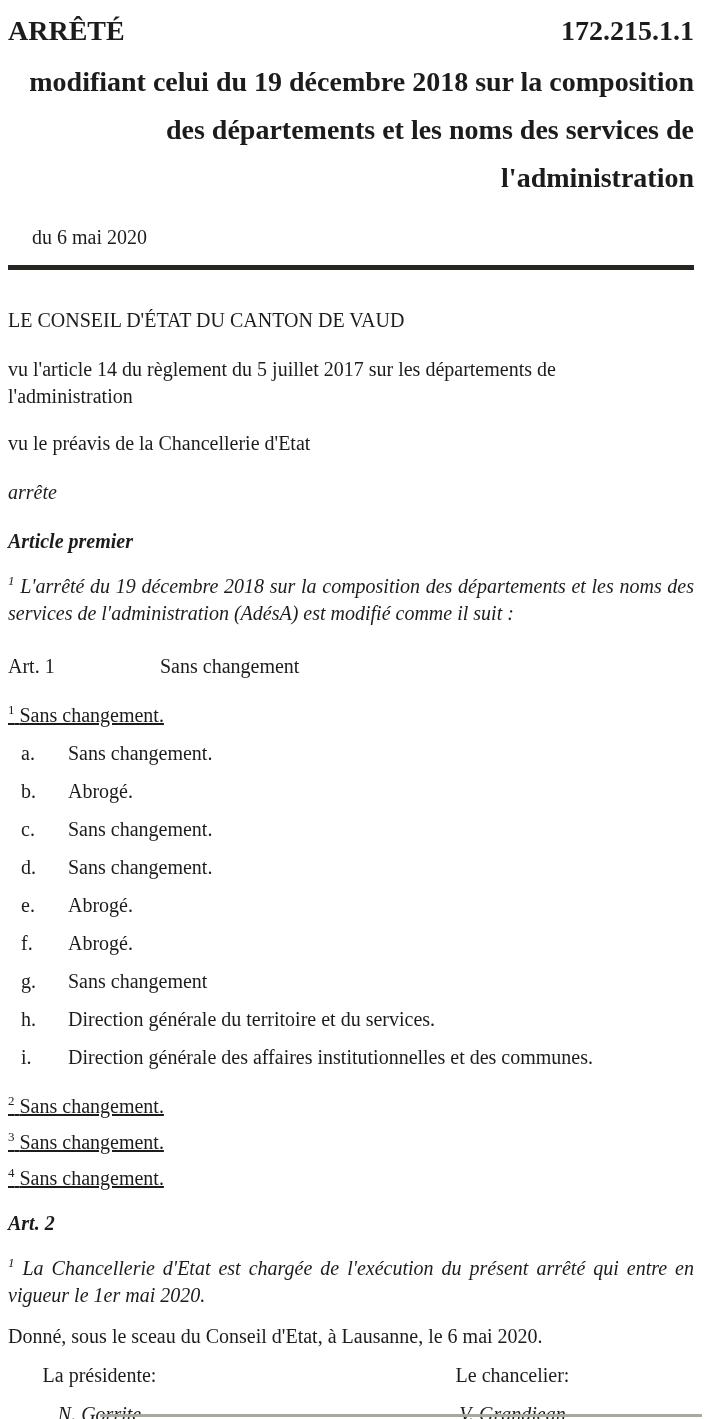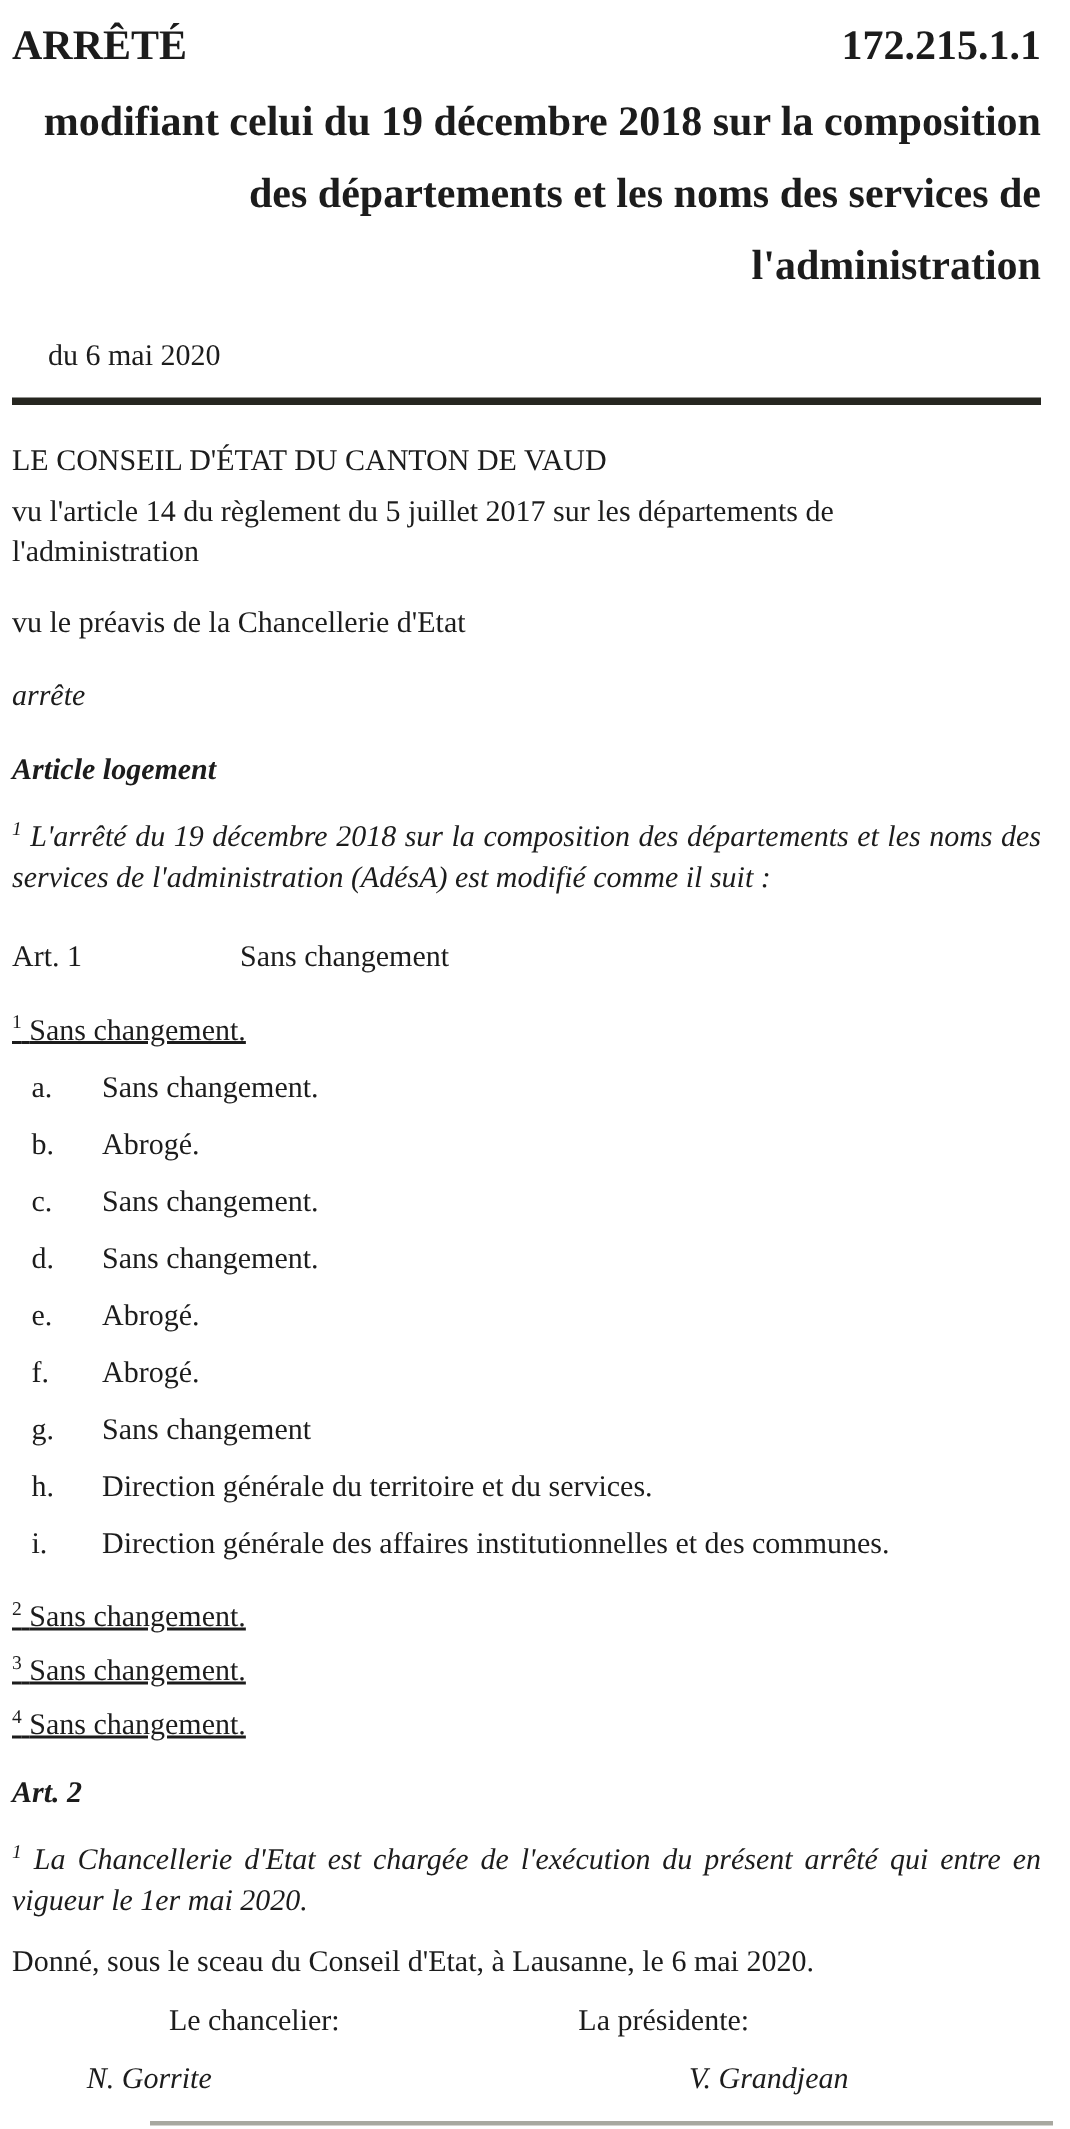--- a/index.html
+++ b/index.html
@@ -31,23 +31,23 @@
     line-height: 1.72;
     text-align: right;
   }
   .date-line { margin-top: 22px; margin-left: 24px; }
   .rule {
     margin-top: 14px;
     height: 5px;
     background: #262620;
     border: 0;
   }
-  .authority { margin-top: 24px; }
+  .authority { margin-top: 37px; }
   .recital { margin-top: 20px; }
-  .recital.first { margin-top: 7px; max-width: 610px; }
+  .recital.first { margin-top: 22px; max-width: 610px; }
   .enactment { margin-top: 22px; font-style: italic; }
   .article-heading {
     margin-top: 22px;
     font-weight: bold;
     font-style: italic;
   }
   .para { margin-top: 18px; }
   .justified { text-align: justify; font-style: italic; }
   sup.alinea {
     font-size: 13px;
@@ -108,21 +108,21 @@
 
   <div class="rule"></div>
 
   <div class="authority">LE CONSEIL D'ÉTAT DU CANTON DE VAUD</div>
 
   <div class="recital first">vu l'article 14 du règlement du 5 juillet 2017 sur les départements de l'administration</div>
   <div class="recital">vu le préavis de la Chancellerie d'Etat</div>
 
   <div class="enactment">arrête</div>
 
-  <div class="article-heading">Article logement</div>
+  <div class="article-heading">Article premier</div>
 
   <div class="para justified"><sup class="alinea">1</sup> <span>L'arrêté du 19 décembre 2018 sur la composition des départements et les noms des services de l'administration (AdésA) est modifié comme il suit :</span></div>
 
   <div class="art1-row">
     <span class="art-label">Art. 1</span>
     <span>Sans changement</span>
   </div>
 
   <div class="numbered-para"><sup class="alinea">1</sup> <span>Sans changement.</span></div>
 
@@ -169,22 +169,22 @@
   <div class="numbered-para tight"><sup class="alinea">3</sup> <span>Sans changement.</span></div>
   <div class="numbered-para tight"><sup class="alinea">4</sup> <span>Sans changement.</span></div>
 
   <div class="article-heading art2-heading">Art. 2</div>
 
   <div class="para justified"><sup class="alinea">1</sup> <span>La Chancellerie d'Etat est chargée de l'exécution du présent arrêté qui entre en vigueur le 1er mai 2020.</span></div>
 
   <div class="para closing-given">Donné, sous le sceau du Conseil d'Etat, à Lausanne, le  6 mai 2020.</div>
 
   <div class="signature-row">
+    <div class="signature-col left">La présidente:</div>
     <div class="signature-col right">Le chancelier:</div>
-    <div class="signature-col left">La présidente:</div>
   </div>
 
   <div class="signature-row signature-names">
     <div class="signature-col left sig-name">N. Gorrite</div>
     <div class="signature-col right sig-name">V. Grandjean</div>
   </div>
 
   <div class="bottom-rule"></div>
 
 </div>

